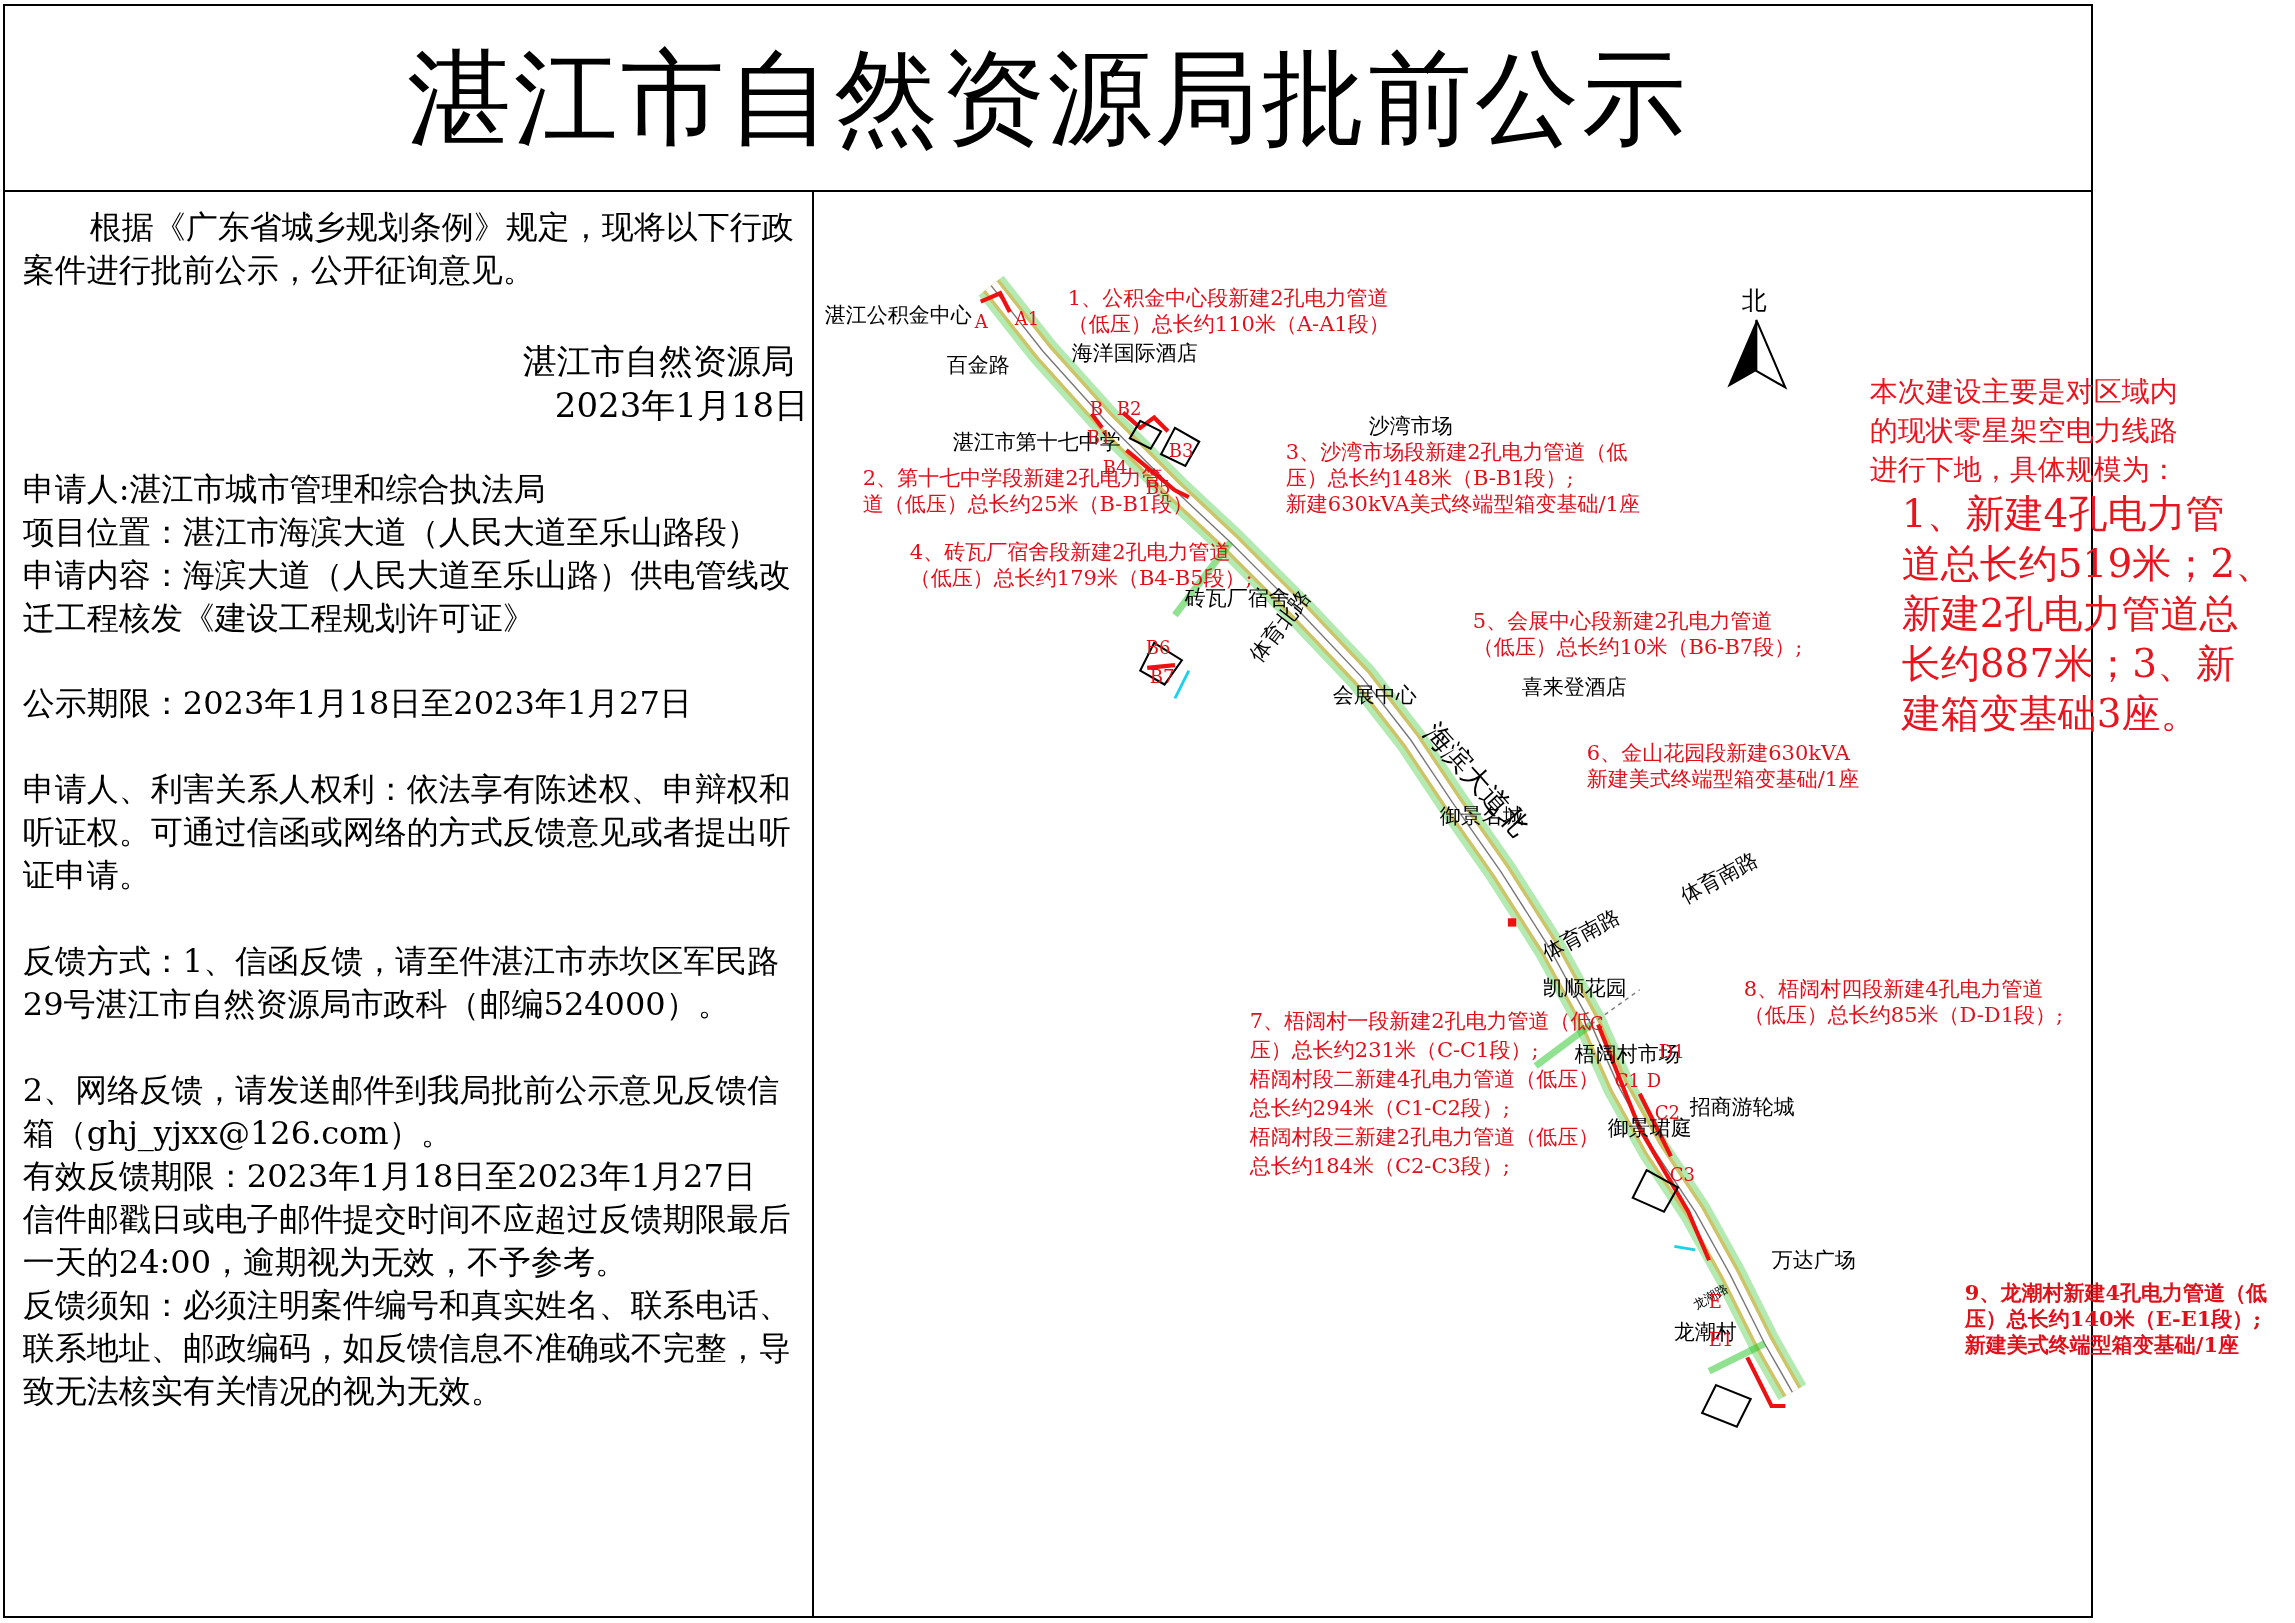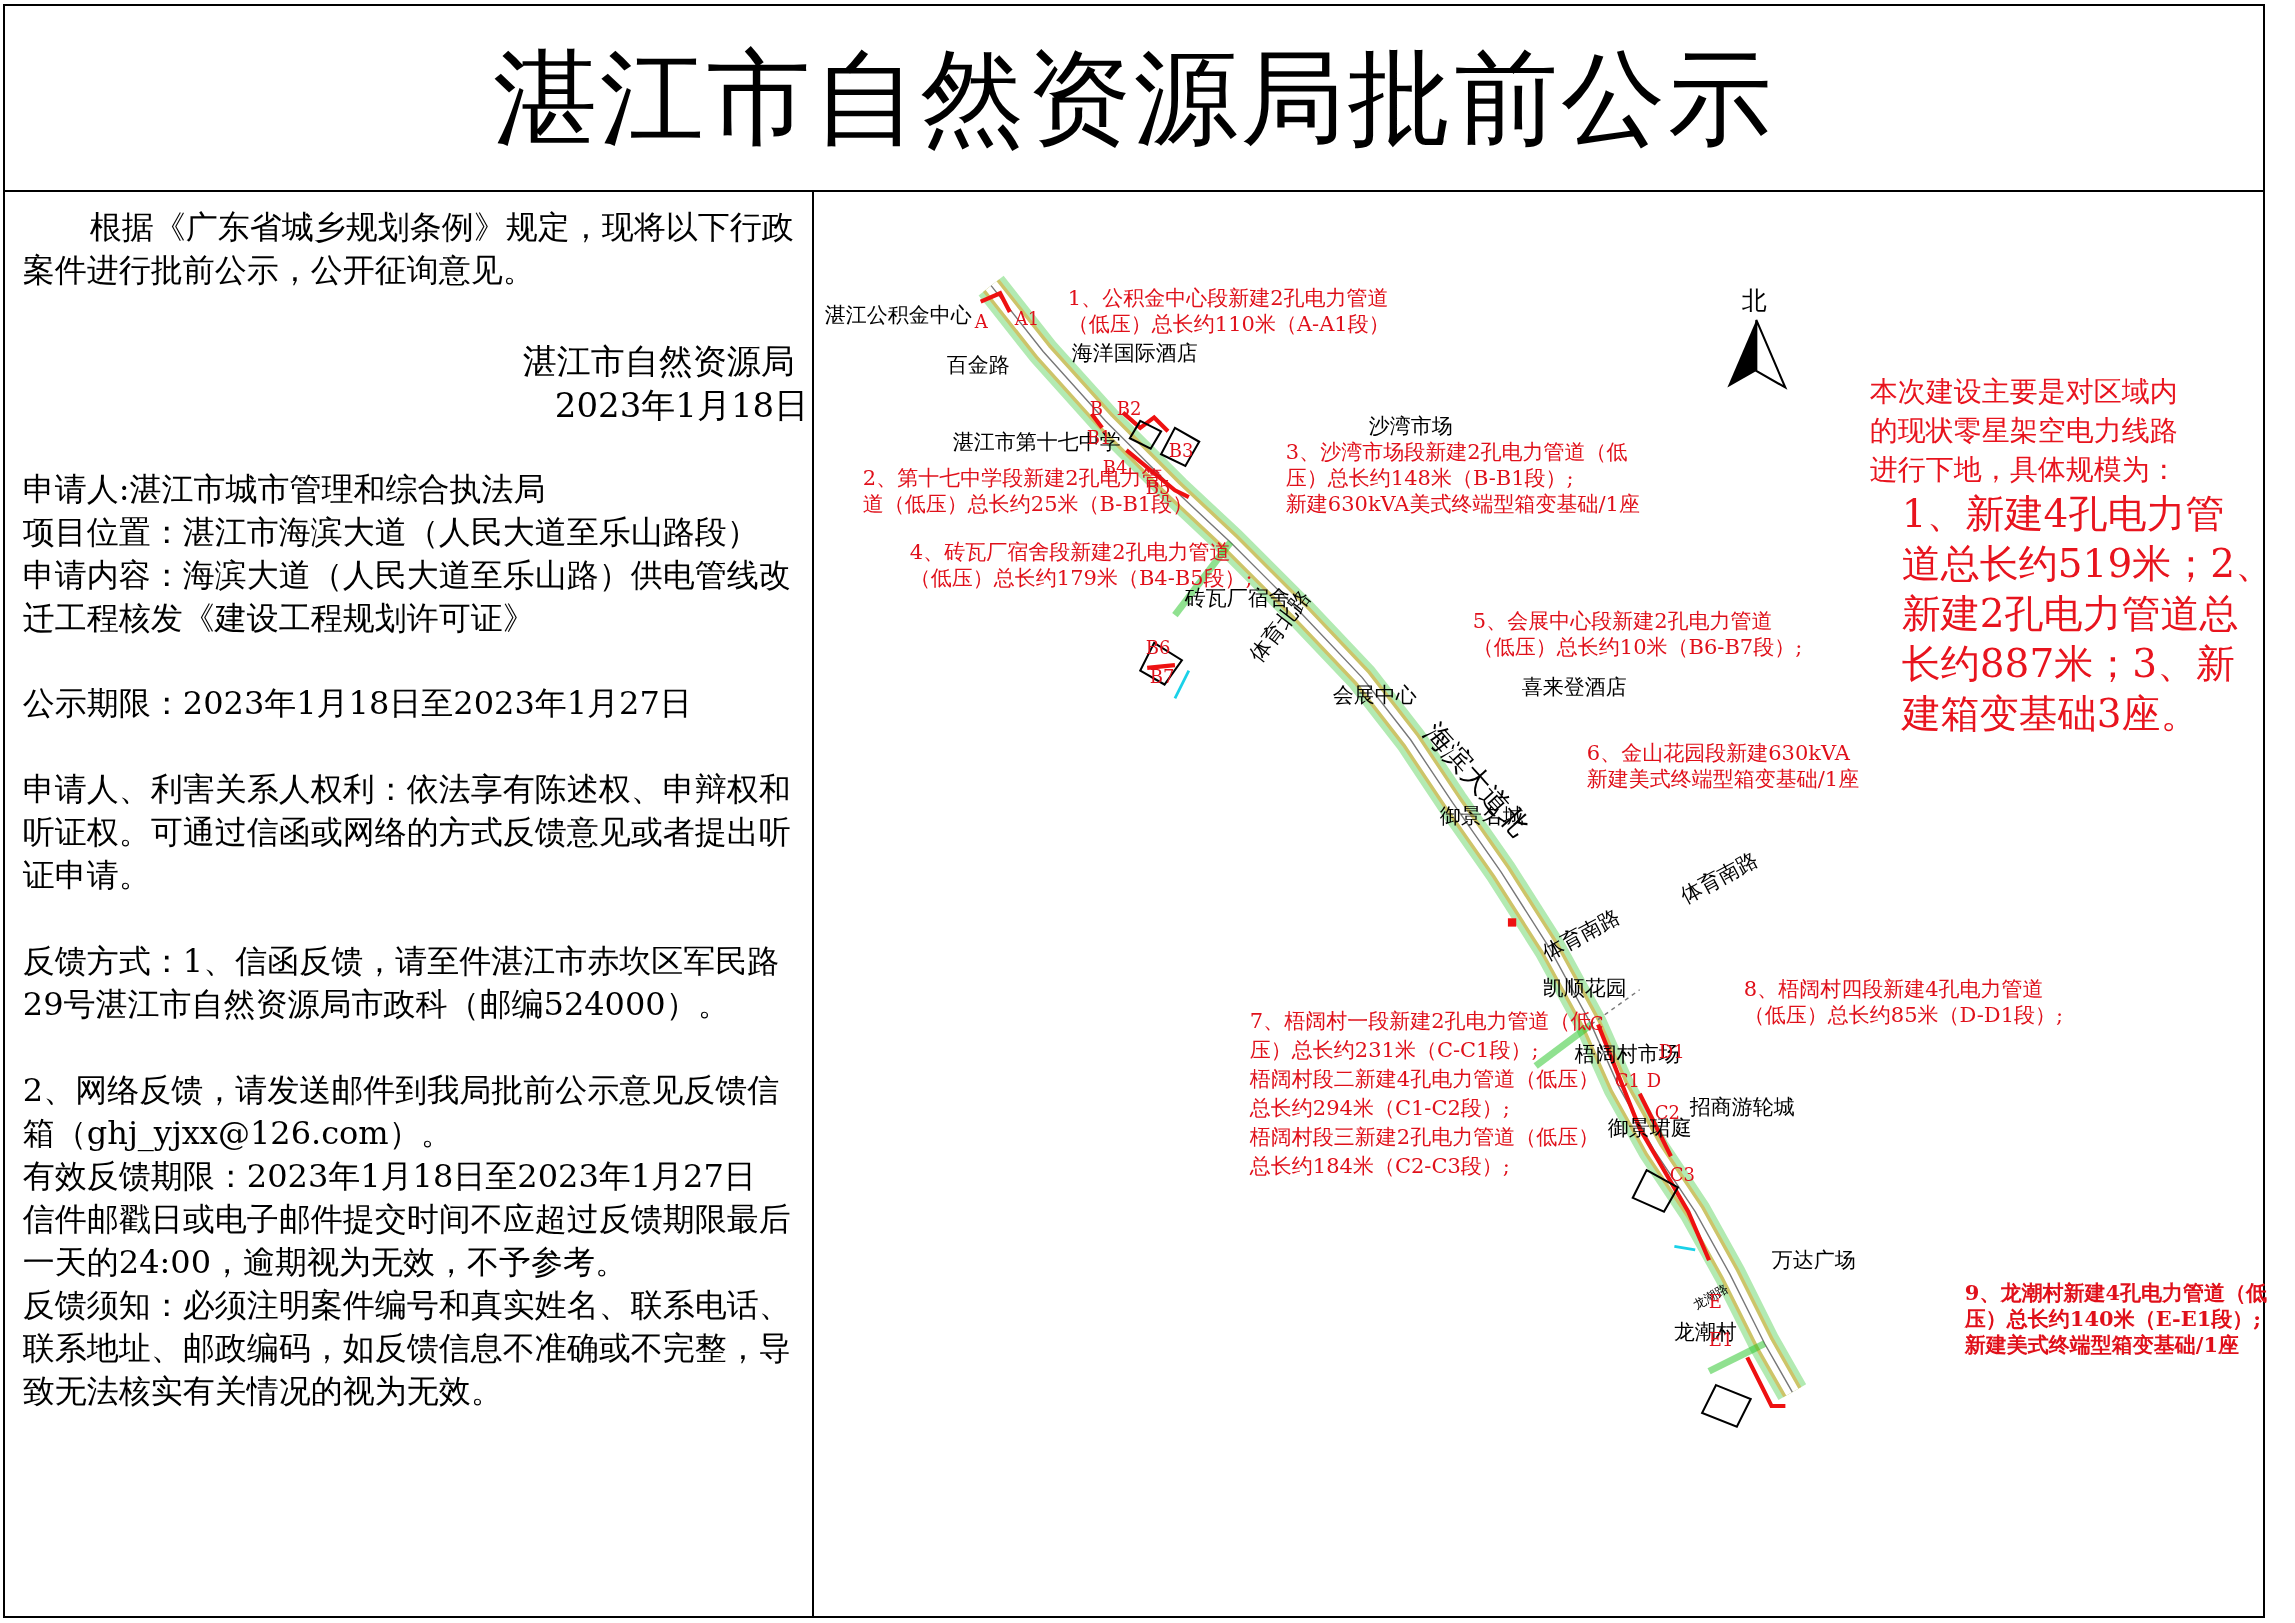--- a/index.html
+++ b/index.html
@@ -1,18 +1,18 @@
 <!DOCTYPE html>
 <html style="font-size:11px"><head>
 <meta charset="utf-8">
 <style>
   html, body { margin:0; padding:0; background:#ffffff; }
   body { width:2295px; height:1623px; position:relative; overflow:hidden;
          font-family:"DejaVu Serif","Liberation Serif",serif; color:#000; }
-  .frame { position:absolute; left:2.8px; top:4.2px; width:2262px; height:1614px;
+  .frame { position:absolute; left:2.8px; top:4.2px; width:2090px; height:1614px;
            border:2.1px solid #000; box-sizing:border-box; }
   .title-row { position:absolute; left:0; top:0; width:100%; height:186px;
                border-bottom:2.1px solid #000; box-sizing:border-box;
                display:flex; align-items:center; justify-content:center; }
   .title { font-size:104px; letter-spacing:2.8px; line-height:1; font-weight:normal; }
   .left-col { position:absolute; left:0; top:186px; width:809px; bottom:0;
               border-right:2.1px solid #000; box-sizing:border-box; }
   .right-col { position:absolute; left:809px; top:186px; right:0; bottom:0; }
   .txt { position:absolute; left:18px; font-size:32px; line-height:43px; width:784px; }
   .indent { text-indent:67px; }

